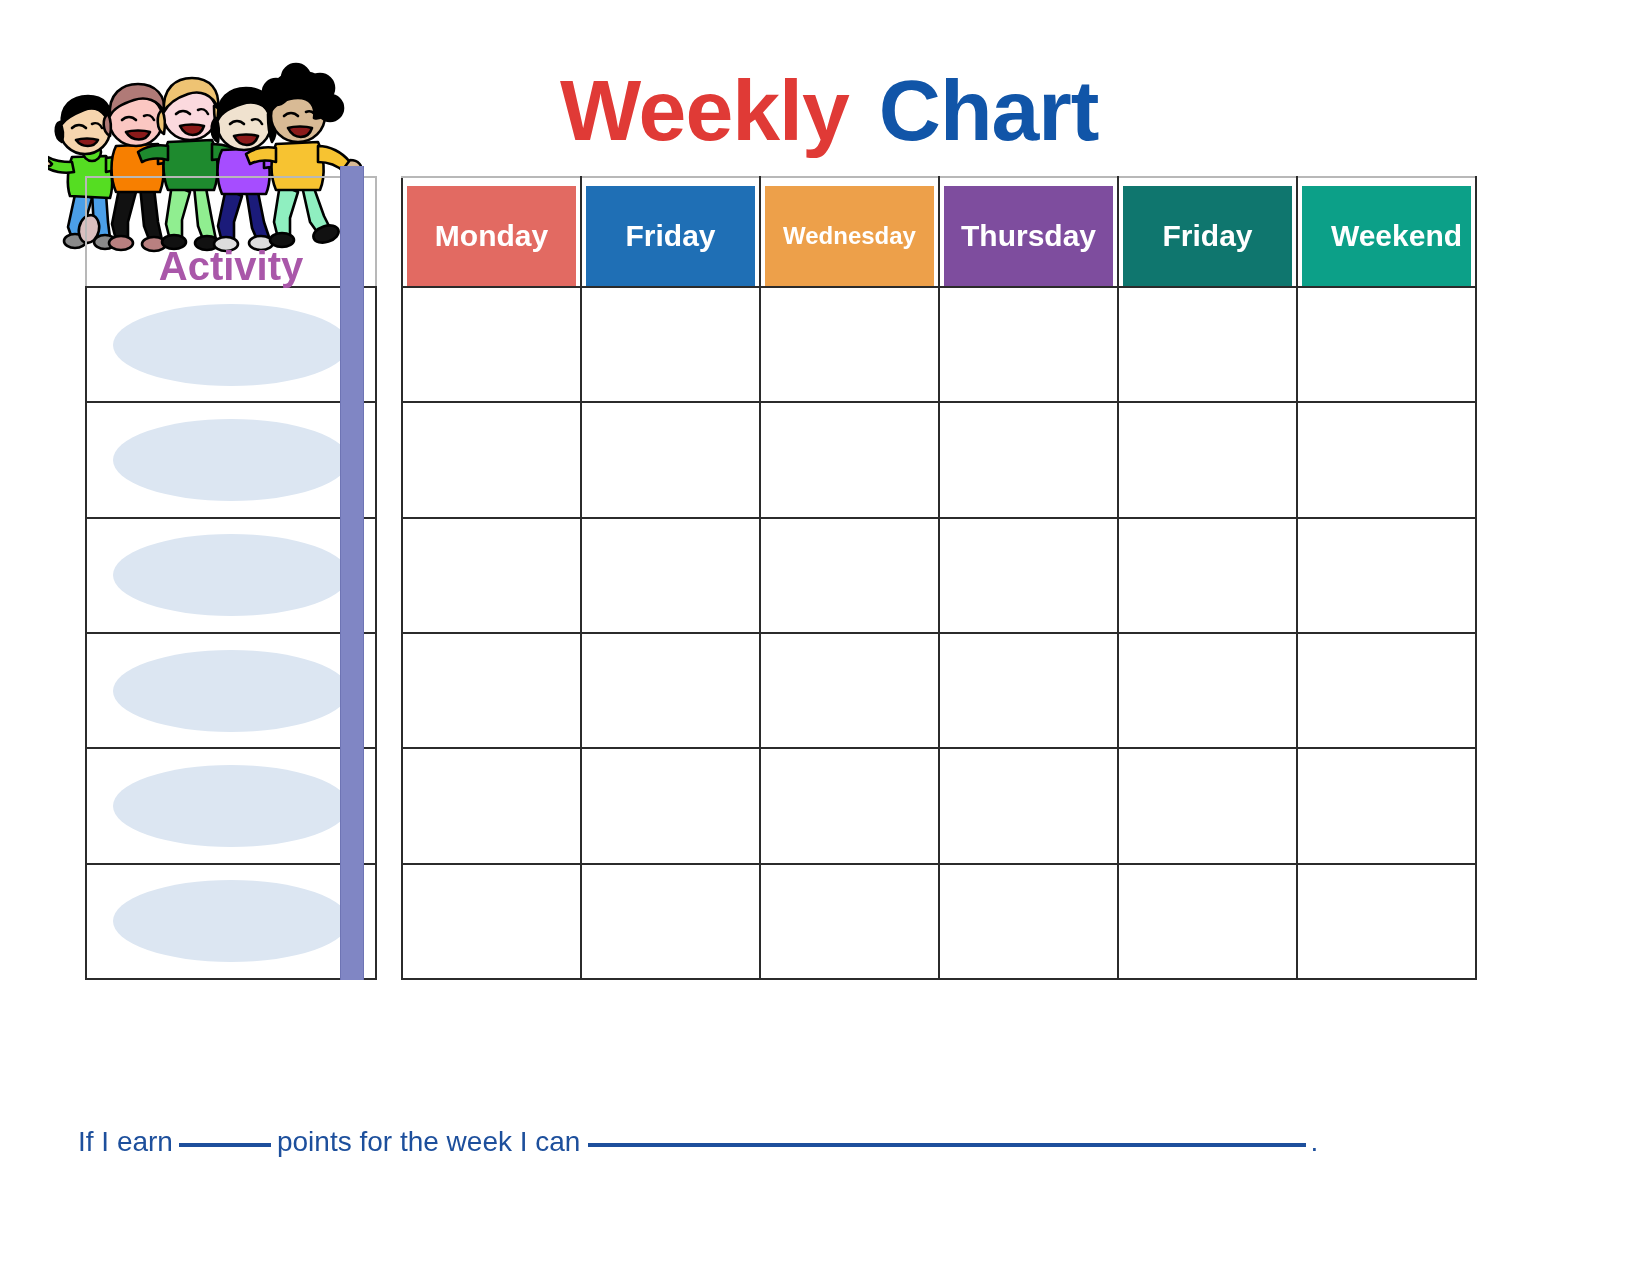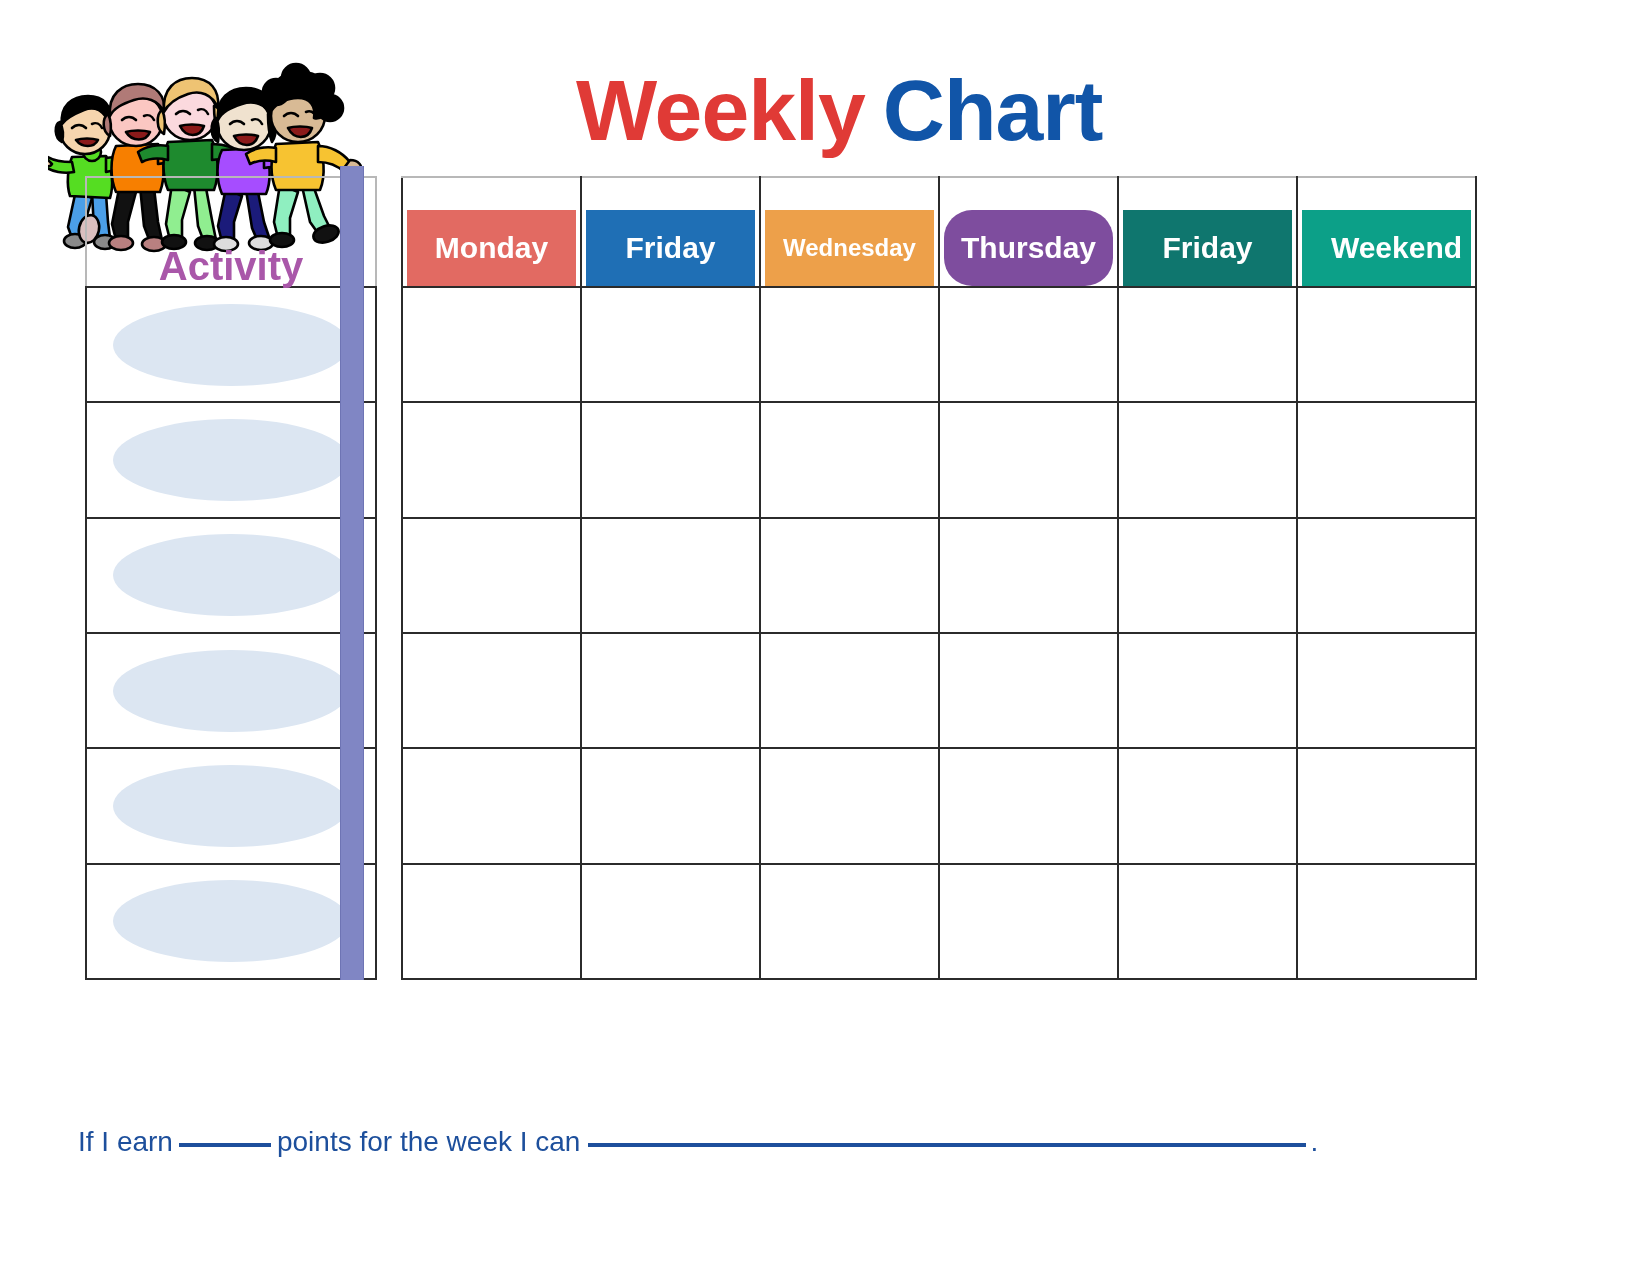--- a/index.html
+++ b/index.html
@@ -21,22 +21,22 @@
     left: 560px;
     top: 55px;
     width: 620px;
     height: 110px;
     font-size: 86px;
     font-weight: 900;
     letter-spacing: -1px;
     white-space: nowrap;
     line-height: 110px;
   }
-  #title .w1 { color: #E03A36; margin-left: 16px; }
-  #title .w2 { color: #1155A8; margin-left: 18px; }
+  #title .w1 { color: #E03A36; }
+  #title .w2 { color: #1155A8; margin-left: 30px; }
 
   
   #kids {
     position: absolute;
     left: 48px;
     top: 62px;
     width: 330px;
     height: 200px;
   }
 
@@ -106,21 +106,21 @@
     border-left: 2px solid #2b2b2b !important;
     border-right: 2px solid #2b2b2b !important;
     border-bottom: 2px solid #2b2b2b !important;
     vertical-align: middle;
     text-align: center;
   }
   .day-chip {
     display: flex;
     align-items: center;
     justify-content: center;
-    height: 76px;
+    height: 100px;
     margin: 0 4px;
     color: #ffffff;
     font-size: 30px;
     font-weight: 700;
     white-space: nowrap;
     overflow: hidden;
   }
   .day-chip.tight { font-size: 24px; }
 
   
@@ -295,21 +295,21 @@
       <th class="day-head">
         <div class="day-chip" style="background: rgb(226, 106, 98);">Monday</div>
       </th>
       <th class="day-head">
         <div class="day-chip" style="background: rgb(31, 111, 181);">Friday</div>
       </th>
       <th class="day-head">
         <div class="day-chip tight" style="background: rgb(237, 160, 74);">Wednesday</div>
       </th>
       <th class="day-head">
-        <div class="day-chip" style="background: rgb(126, 77, 158); border-radius: 28px;">Thursday</div>
+        <div class="day-chip" style="background: rgb(126, 77, 158);">Thursday</div>
       </th>
       <th class="day-head">
         <div class="day-chip" style="background: #0f766e;">Friday</div>
       </th>
       <th class="day-head">
         <div class="day-chip" style="background: rgb(12, 160, 136); padding-left: 20px;">Weekend</div>
       </th>
     </tr>
   </thead>
   <tbody id="chart-body">

